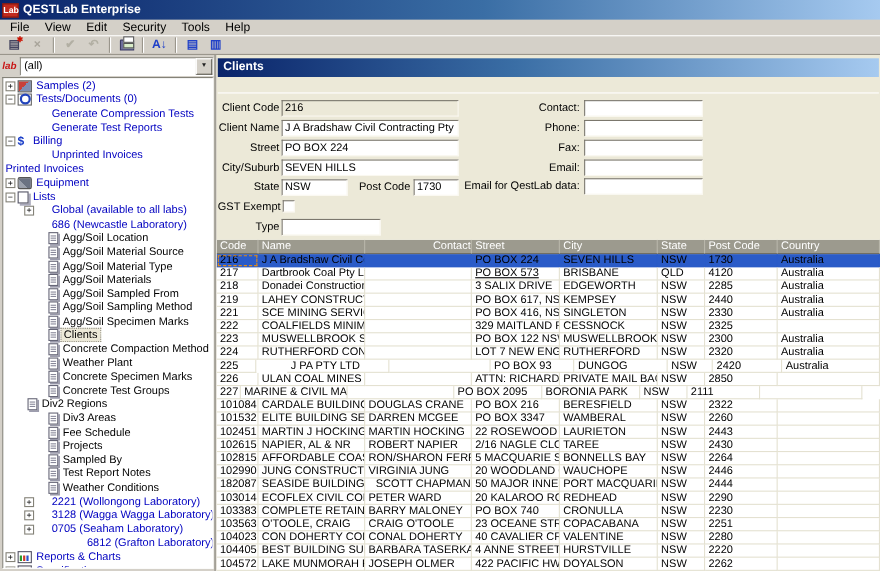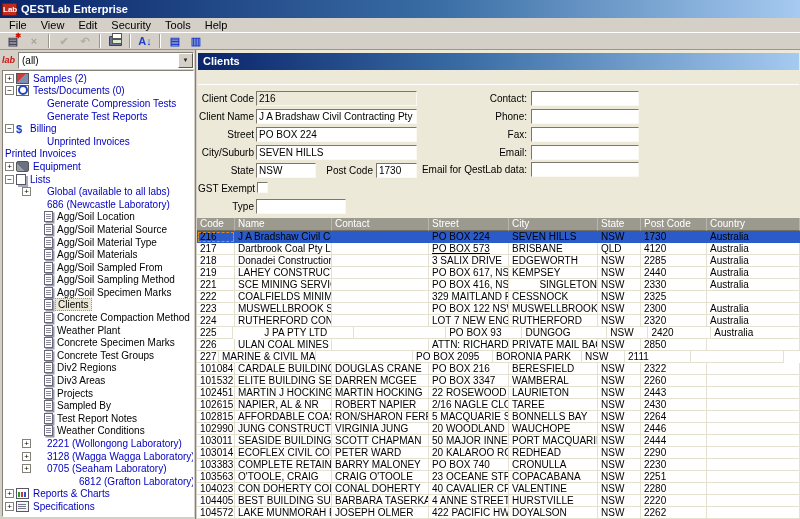--- a/index.html
+++ b/index.html
@@ -225,27 +225,31 @@
         <span class="tlabel" style="color: rgb(0, 0, 0);">Weather Plant</span>
       </div>
       <div class="trow" style="padding-left: 41px;">
         <span class="ic ic-list-item"></span>
         <span class="tlabel" style="color: rgb(0, 0, 0);">Concrete Specimen Marks</span>
       </div>
       <div class="trow" style="padding-left: 41px;">
         <span class="ic ic-list-item"></span>
         <span class="tlabel" style="color: rgb(0, 0, 0);">Concrete Test Groups</span>
       </div>
-      <div class="trow" style="padding-left: 41px;">
+      <div class="trow" style="padding-left: 22px;">
         <span class="ic ic-list-item"></span>
         <span class="tlabel" style="color: rgb(0, 0, 0);">Div2 Regions</span>
       </div>
       <div class="trow" style="padding-left: 41px;">
         <span class="ic ic-list-item"></span>
         <span class="tlabel" style="color: rgb(0, 0, 0);">Div3 Areas</span>
+      </div>
+      <div class="trow" style="padding-left: 41px;">
+        <span class="ic ic-list-item"></span>
+        <span class="tlabel" style="color: rgb(0, 0, 0);">Fee Schedule</span>
       </div>
       <div class="trow" style="padding-left: 41px;">
         <span class="ic ic-list-item"></span>
         <span class="tlabel" style="color: rgb(0, 0, 0);">Projects</span>
       </div>
       <div class="trow" style="padding-left: 41px;">
         <span class="ic ic-list-item"></span>
         <span class="tlabel" style="color: rgb(0, 0, 0);">Sampled By</span>
       </div>
       <div class="trow" style="padding-left: 41px;">
@@ -316,21 +320,21 @@
   <input class="tb3d" style="left: 334px; top: 77px; width: 108px;" value="">
   <div class="flabel" style="left:180px; top:96px; width:150px;">Email:</div>
   <input class="tb3d" style="left: 334px; top: 95px; width: 108px;" value="">
   <div class="flabel" style="left:180px; top:113px; width:150px;">Email for QestLab data:</div>
   <input class="tb3d" style="left: 334px; top: 112px; width: 108px;" value="">
 
   <div class="grid">
     <div class="ghead">
         <span style="width: 38px;">Code</span>
         <span style="width: 97px;">Name</span>
-        <span style="width: 97px;">Contact</span>
+        <span style="width: 97px; text-align: right;">Contact</span>
         <span style="width: 80px;">Street</span>
         <span style="width: 89px;">City</span>
         <span style="width: 43px;">State</span>
         <span style="width: 66px;">Post Code</span>
         <span style="width: 93px;">Country</span>
       </div>
     <div>
         <div class="grow gsel">
           <span class="gcell gfocus" style="width: 38px;">216</span>
           <span class="gcell" style="width: 97px;">J A Bradshaw Civil Contracting Pty Ltd</span>
@@ -369,21 +373,21 @@
           <span class="gcell" style="width: 89px;">KEMPSEY</span>
           <span class="gcell" style="width: 43px;">NSW</span>
           <span class="gcell" style="width: 66px;">2440</span>
           <span class="gcell" style="width: 93px;">Australia</span>
         </div>
         <div class="grow">
           <span class="gcell" style="width: 38px;">221</span>
           <span class="gcell" style="width: 97px;">SCE MINING SERVICES</span>
           <span class="gcell" style="width: 97px;"></span>
           <span class="gcell" style="width: 80px;">PO BOX 416, NSW REGIO</span>
-          <span class="gcell" style="width: 89px; text-align: right;">SINGLETON</span>
+          <span class="gcell" style="width: 89px;">SINGLETON</span>
           <span class="gcell" style="width: 43px;">NSW</span>
           <span class="gcell" style="width: 66px;">2330</span>
           <span class="gcell" style="width: 93px;">Australia</span>
         </div>
         <div class="grow">
           <span class="gcell" style="width: 38px;">222</span>
           <span class="gcell" style="width: 97px;">COALFIELDS MINIMIX</span>
           <span class="gcell" style="width: 97px;"></span>
           <span class="gcell" style="width: 80px;">329 MAITLAND ROAD</span>
           <span class="gcell" style="width: 89px;">CESSNOCK</span>
@@ -495,23 +499,23 @@
           <span class="gcell" style="width: 38px;">102990</span>
           <span class="gcell" style="width: 97px;">JUNG CONSTRUCTIONS T</span>
           <span class="gcell" style="width: 97px;">VIRGINIA JUNG</span>
           <span class="gcell" style="width: 80px;">20 WOODLAND GROVE</span>
           <span class="gcell" style="width: 89px;">WAUCHOPE</span>
           <span class="gcell" style="width: 43px;">NSW</span>
           <span class="gcell" style="width: 66px;">2446</span>
           <span class="gcell" style="width: 93px;"></span>
         </div>
         <div class="grow">
-          <span class="gcell" style="width: 38px;">103011</span>
+          <span class="gcell" style="width: 38px;">182087</span>
           <span class="gcell" style="width: 97px;">SEASIDE BUILDING</span>
-          <span class="gcell" style="width: 97px;">SCOTT CHAPMAN</span>
+          <span class="gcell" style="width: 97px; text-align: right;">SCOTT CHAPMAN</span>
           <span class="gcell" style="width: 80px;">50 MAJOR INNES ROAD</span>
           <span class="gcell" style="width: 89px;">PORT MACQUARIE</span>
           <span class="gcell" style="width: 43px;">NSW</span>
           <span class="gcell" style="width: 66px;">2444</span>
           <span class="gcell" style="width: 93px;"></span>
         </div>
         <div class="grow">
           <span class="gcell" style="width: 38px;">103014</span>
           <span class="gcell" style="width: 97px;">ECOFLEX CIVIL CONSTRU</span>
           <span class="gcell" style="width: 97px;">PETER WARD</span>

